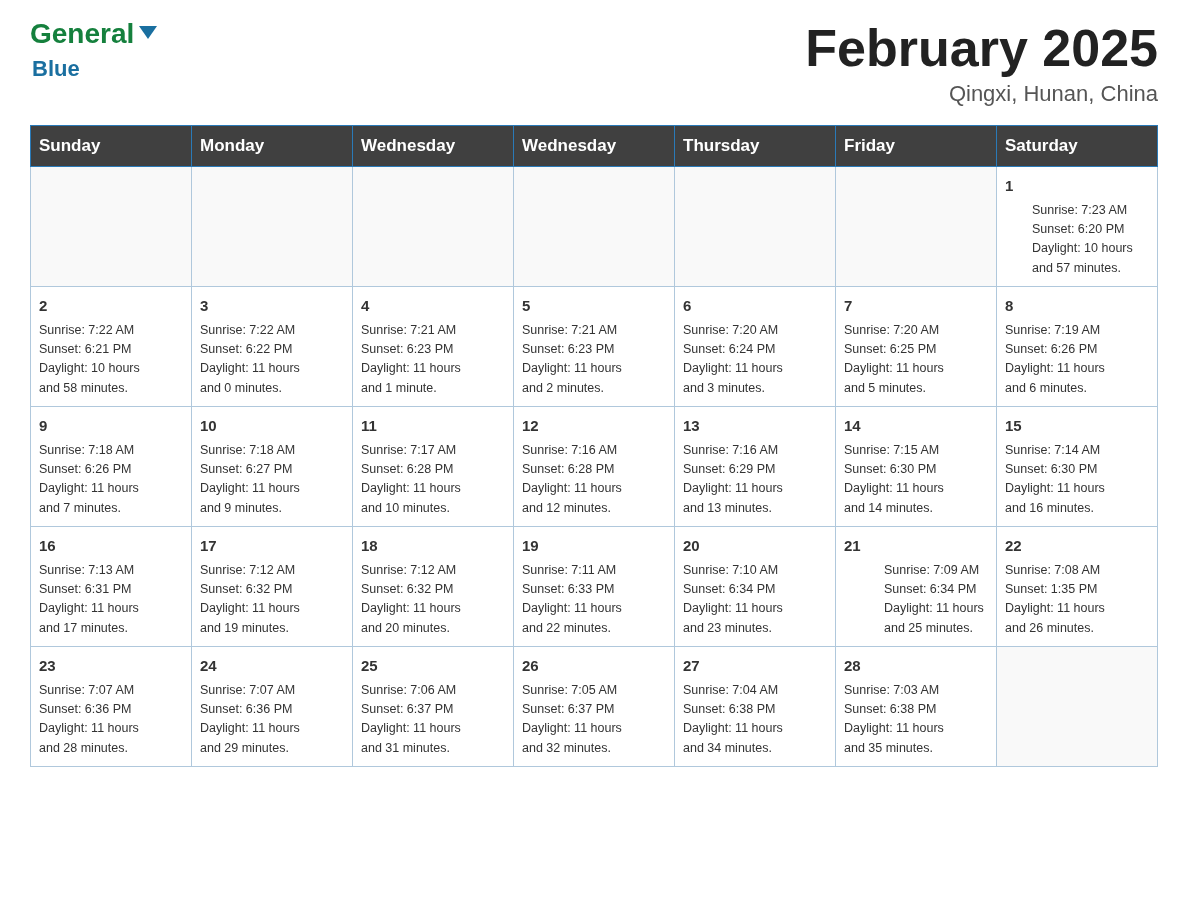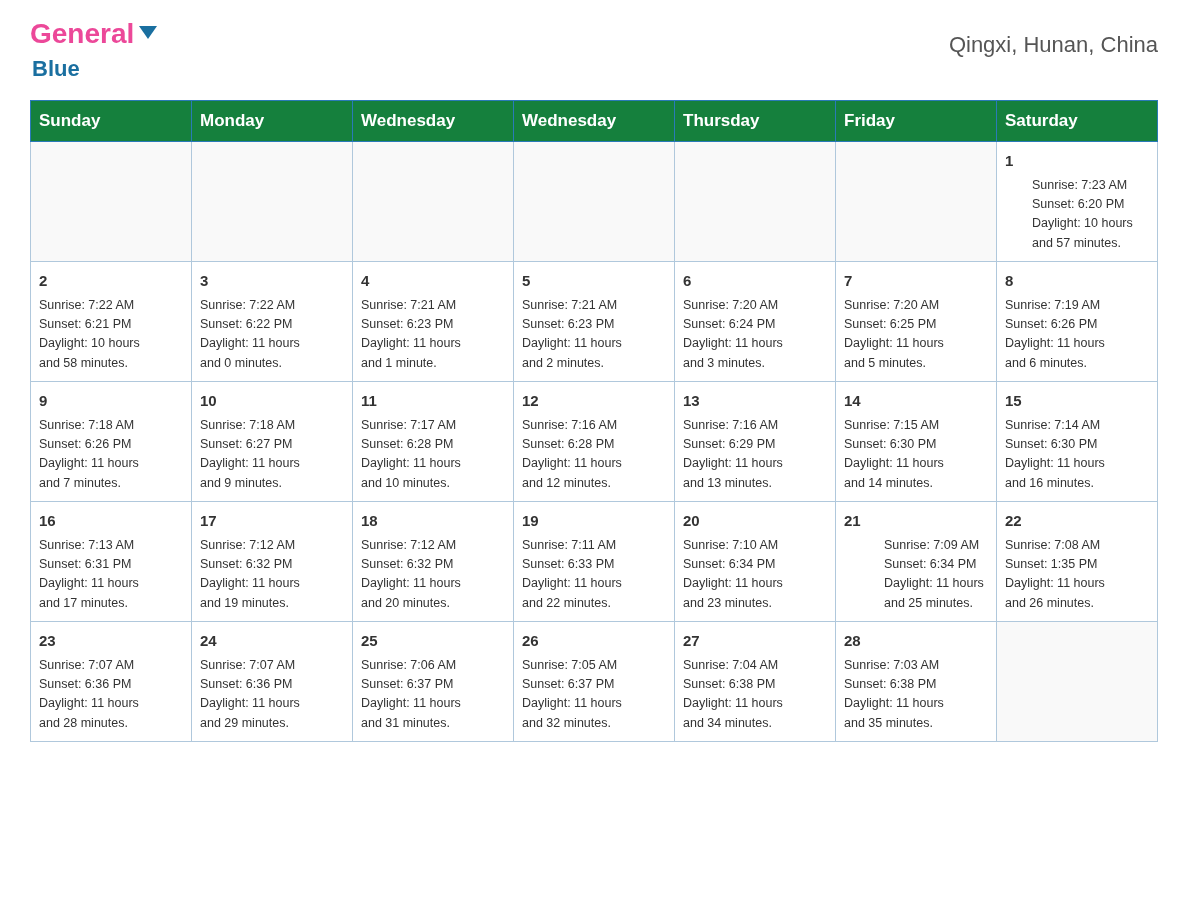--- a/index.html
+++ b/index.html
@@ -17,21 +17,21 @@
       margin-bottom: 18px;
     }
     .logo {
       display: flex;
       flex-direction: column;
       align-items: flex-start;
     }
     .logo-general {
       font-size: 28px;
       font-weight: bold;
-      color: #ec4899;
+      color: #15803d;
       line-height: 1;
     }
     .logo-general span {
       color: #1a6fa0;
     }
     .logo-blue {
       font-size: 22px;
       font-weight: bold;
       color: #1a6fa0;
       margin-top: 8px;
@@ -42,29 +42,29 @@
     }
     .month-title {
       font-size: 52px;
       font-weight: bold;
       color: #222;
       line-height: 1.1;
     }
     .location {
       font-size: 22px;
       color: #555;
-      margin-top: 12px;
+      margin-top: 4px;
     }
     .calendar {
       width: 100%;
       border-collapse: collapse;
       border: 1px solid #2a7ab8;
     }
     .calendar th {
-      background-color: #15803d;
+      background-color: #404040;
       color: #fff;
       font-size: 17px;
       font-weight: bold;
       padding: 10px 8px;
       text-align: left;
       border: 1px solid #2a7ab8;
     }
     .calendar td {
       vertical-align: top;
       padding: 8px 8px 8px 8px;
@@ -95,20 +95,21 @@
 <body>
 
 <div class="header">
   <div class="logo">
     <div class="logo-general">
       General<span style="display:inline-block;width:0;height:0;border-left:9px solid transparent;border-right:9px solid transparent;border-top:13px solid #1a6fa0;margin-left:5px;vertical-align:middle;position:relative;top:-3px;"></span>
     </div>
     <div class="logo-blue">Blue</div>
   </div>
   <div class="title-block">
+    <div class="month-title">February 2025</div>
     <div class="location">Qingxi, Hunan, China</div>
   </div>
 </div>
 
 <table class="calendar">
   <thead>
     <tr>
       <th>Sunday</th>
       <th>Monday</th>
       <th>Wednesday</th>

